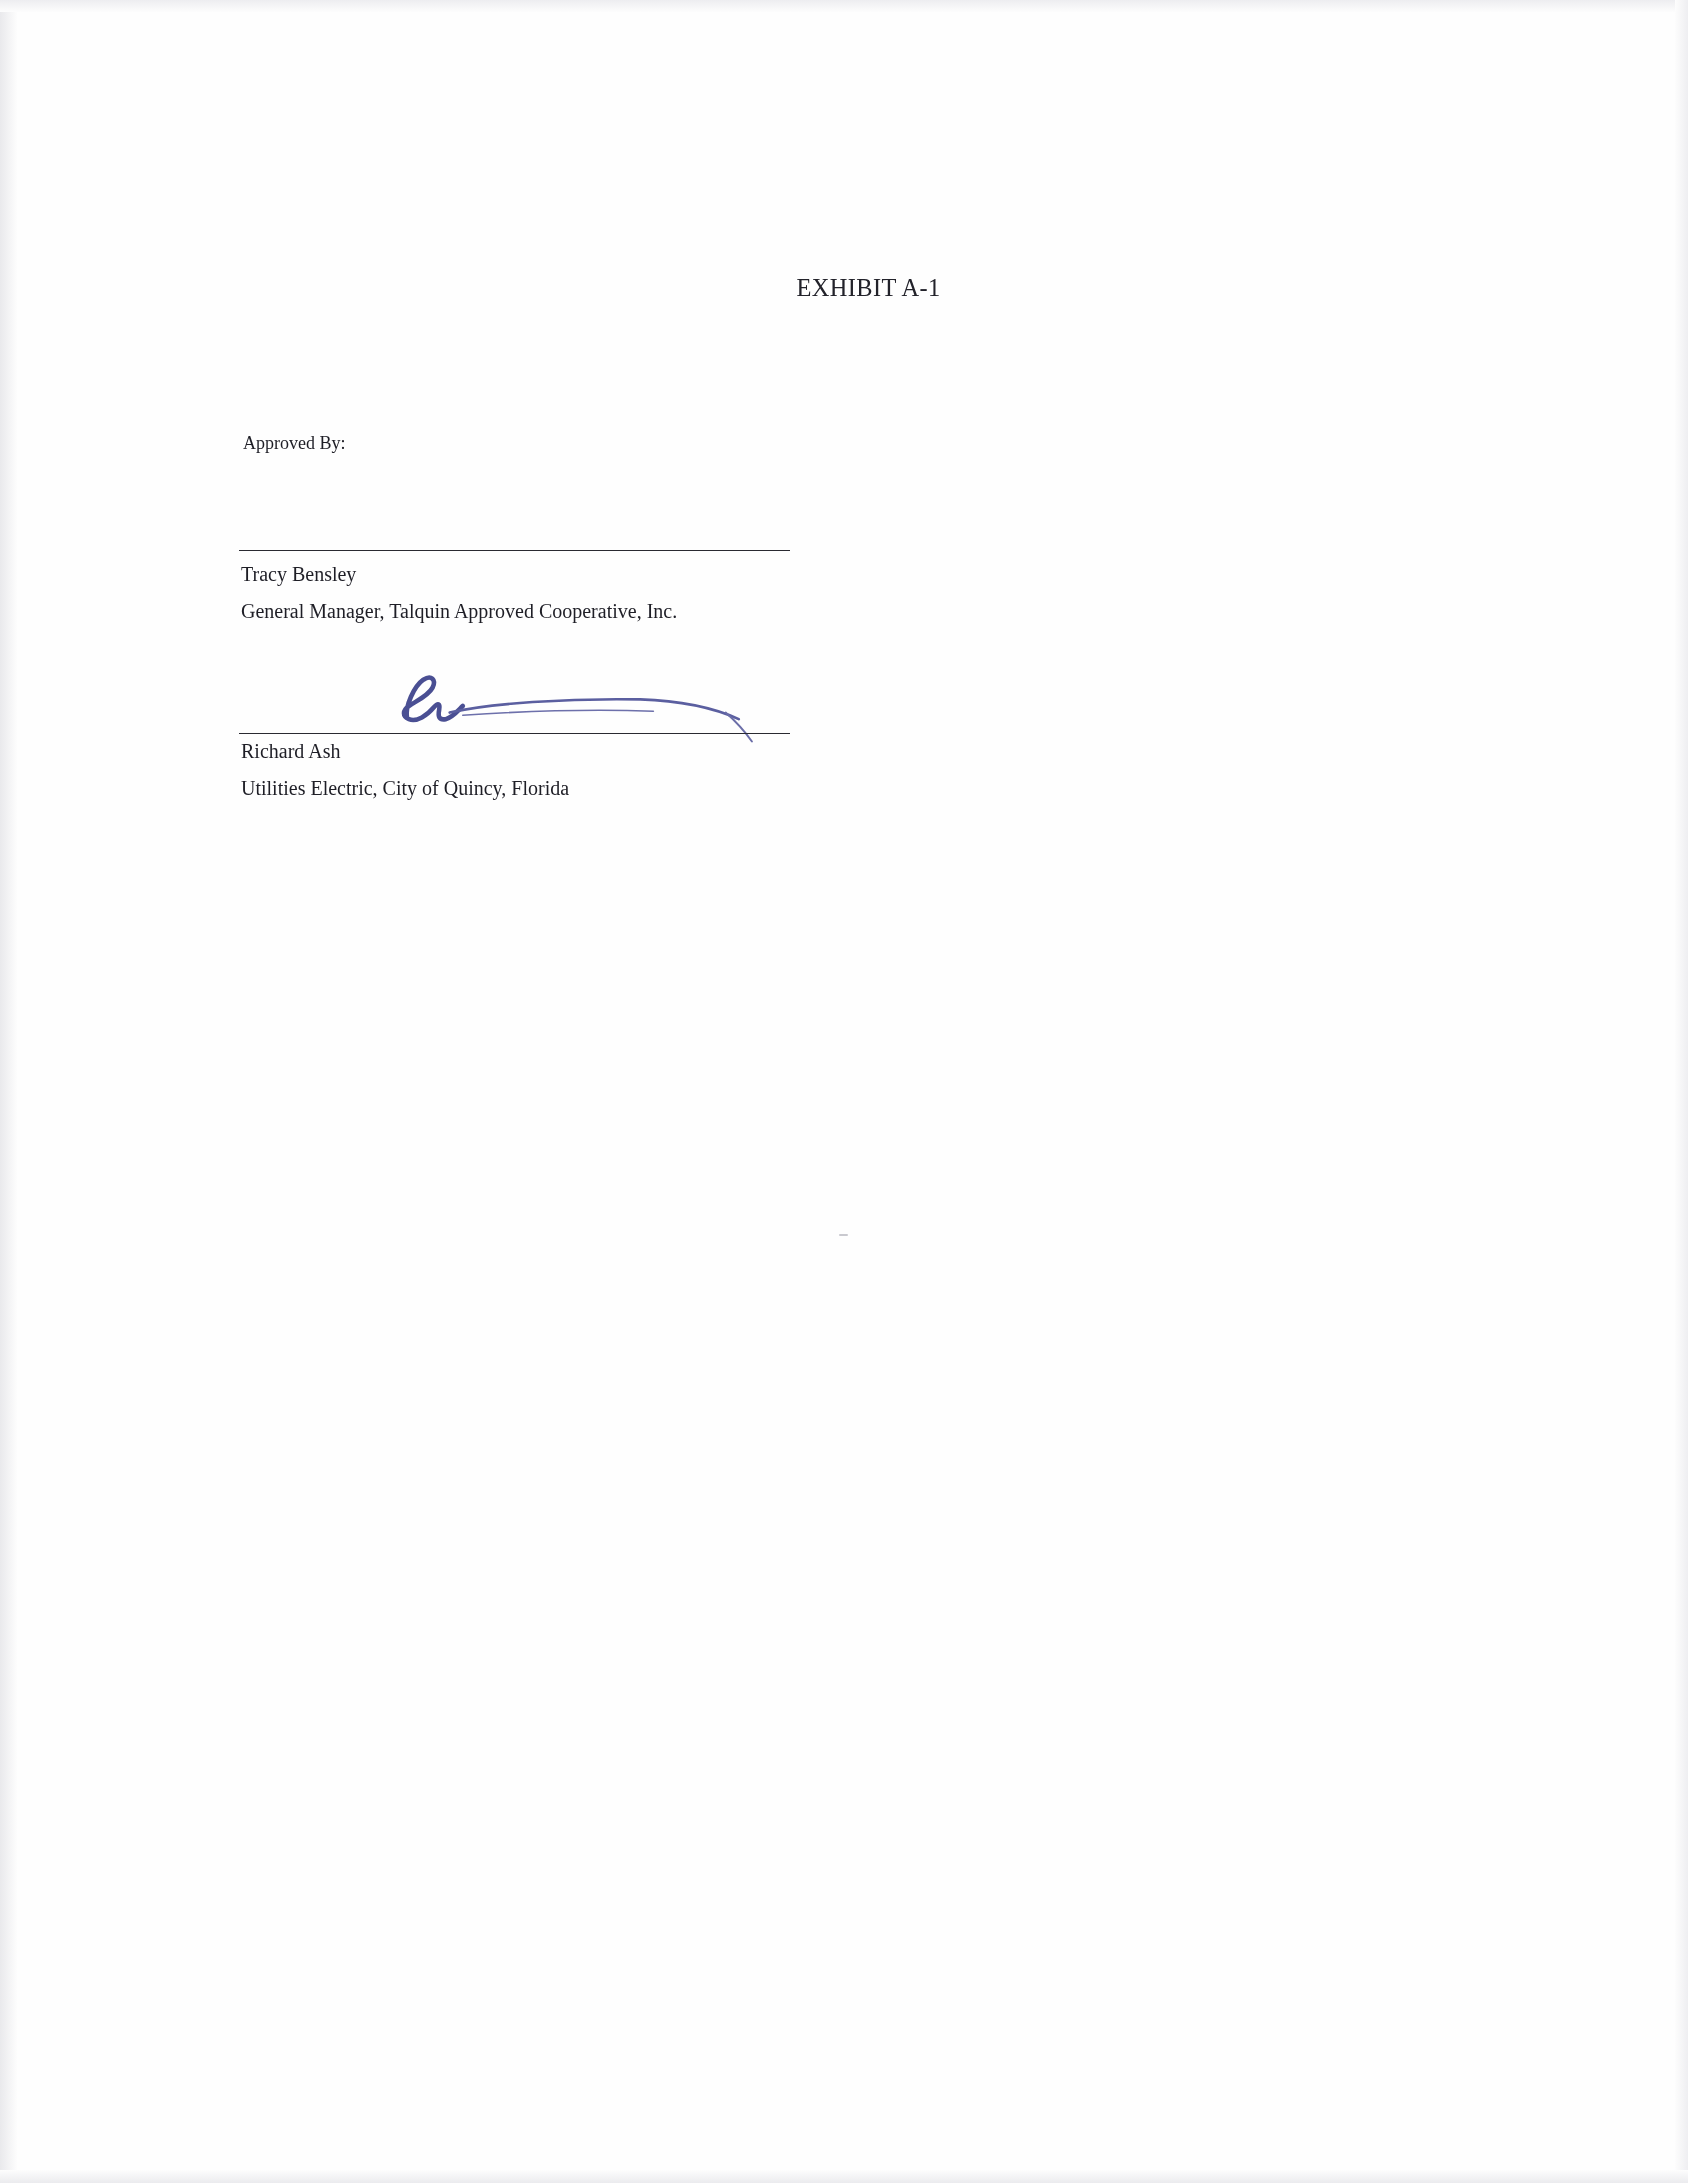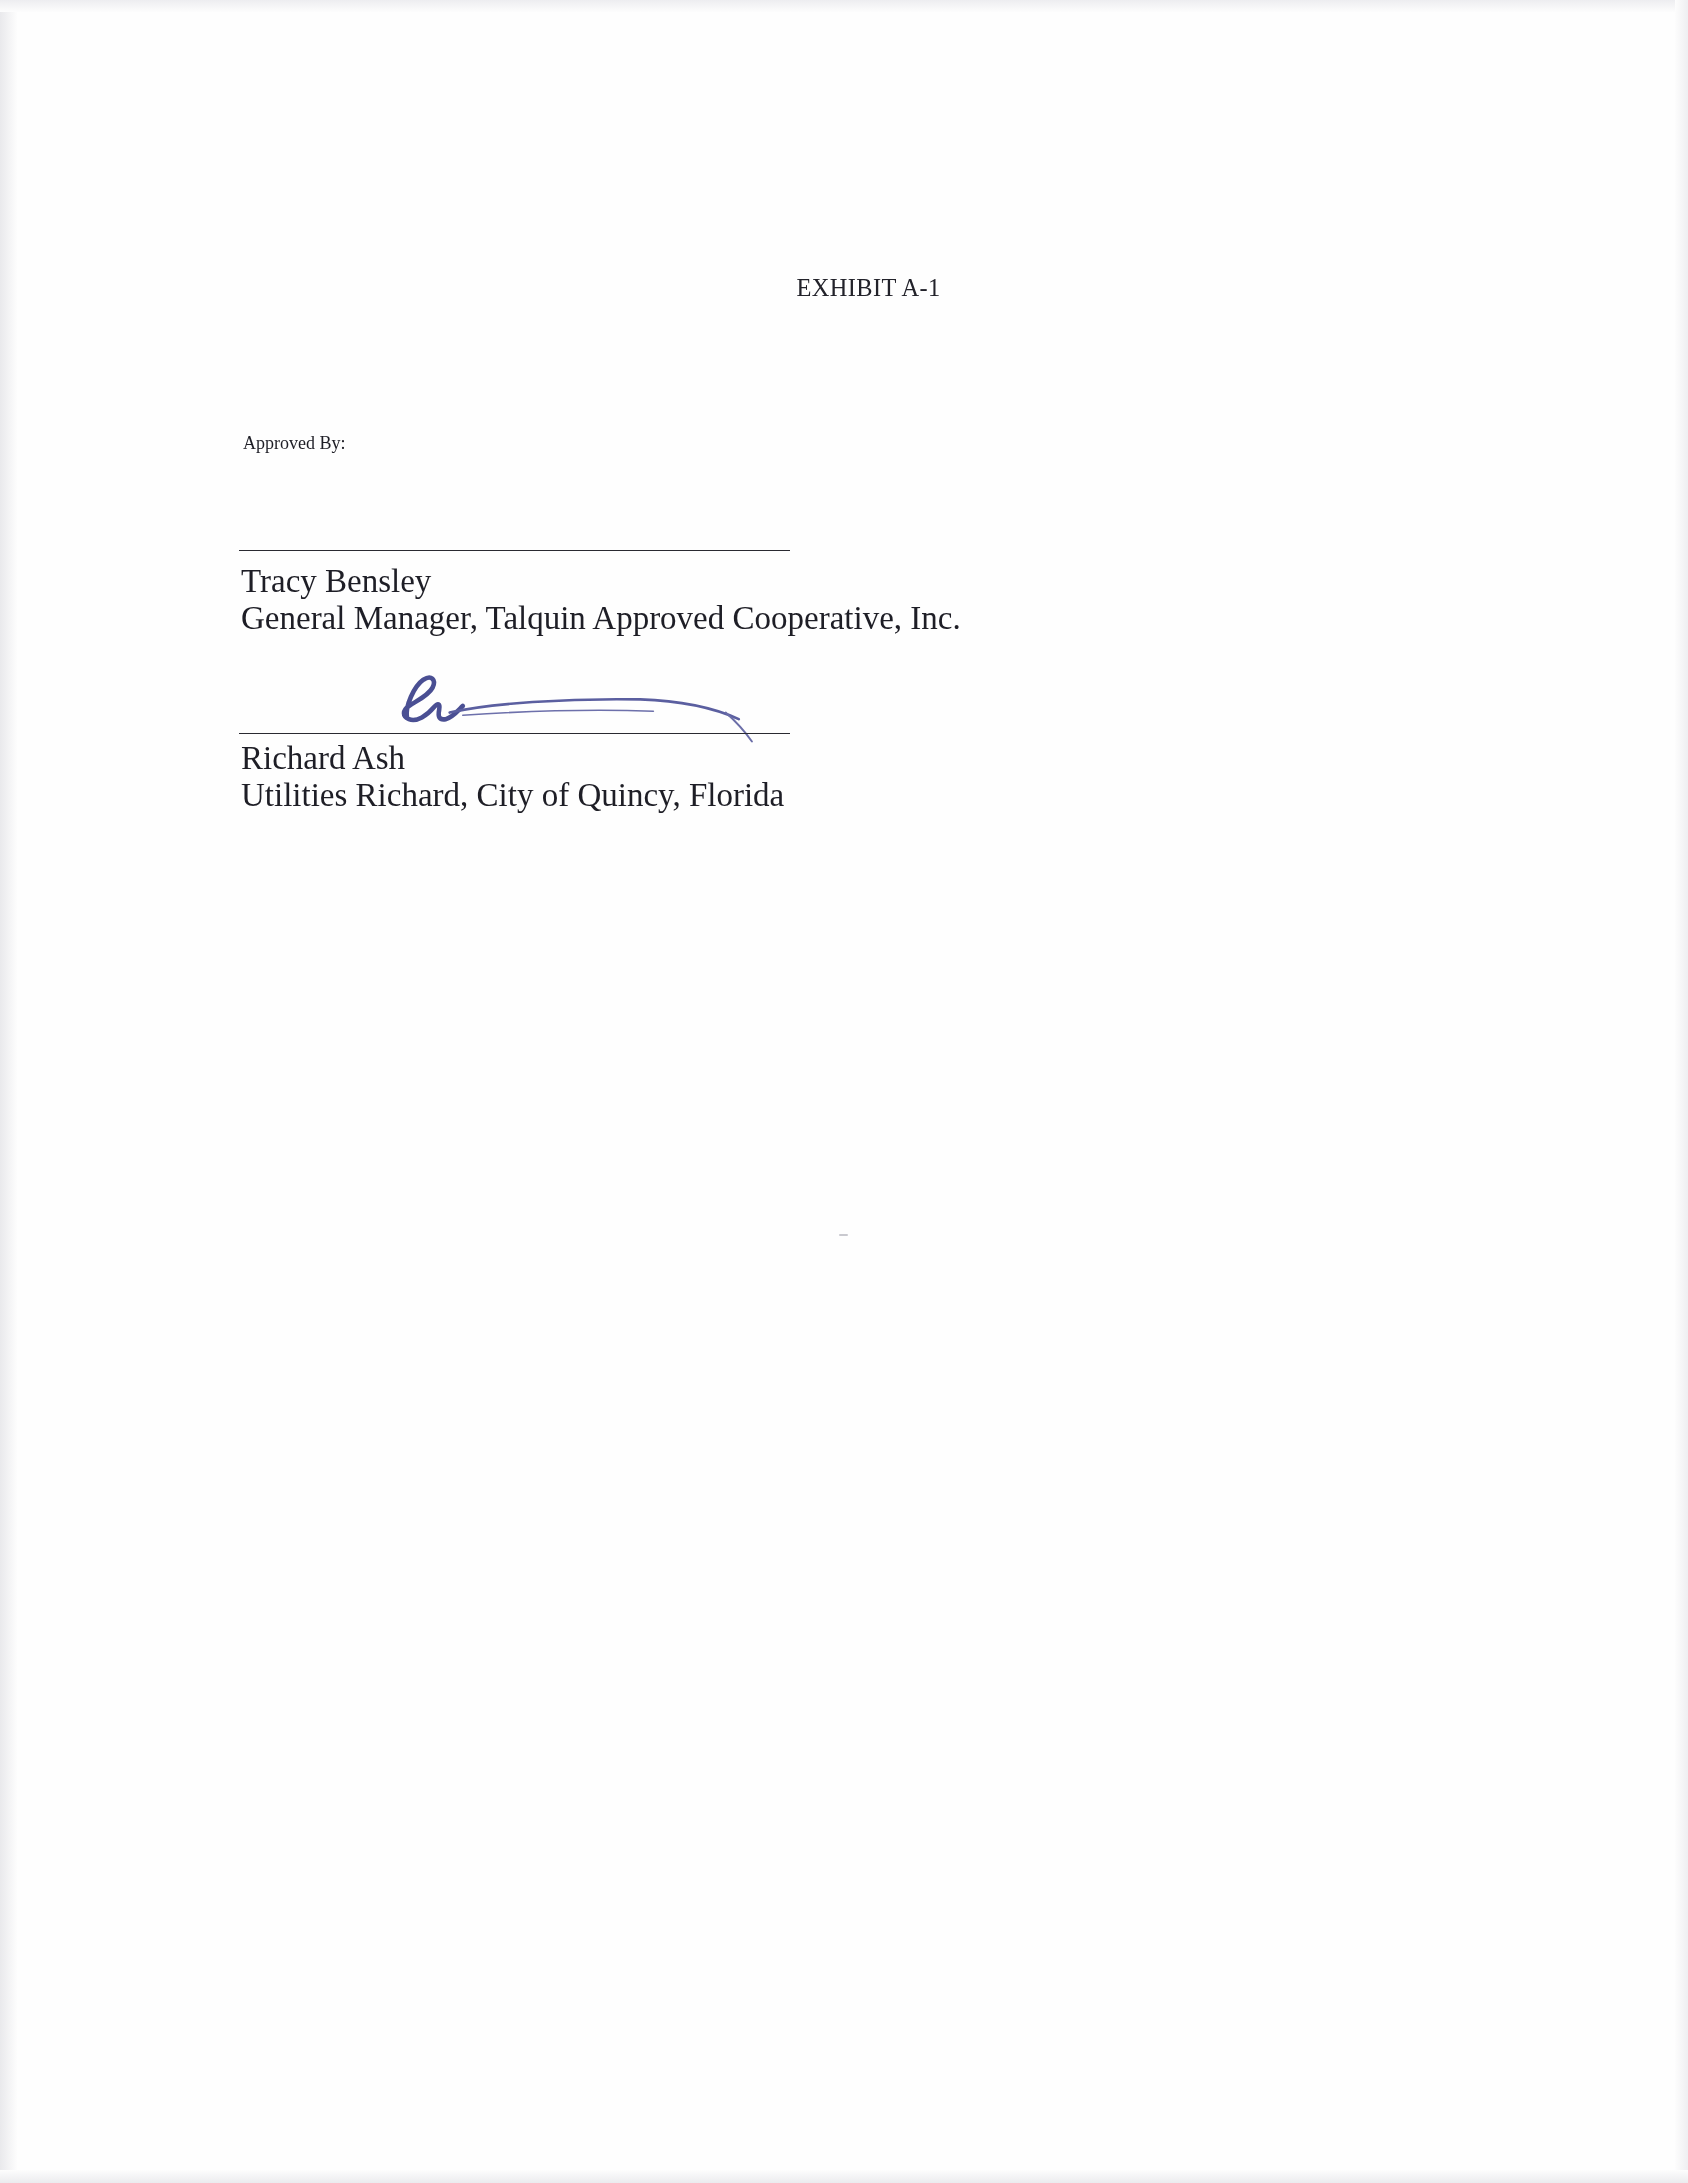--- a/index.html
+++ b/index.html
@@ -59,21 +59,21 @@
     text-align: center;
     font-size: 24.4px;
     letter-spacing: 0.4px;
     color: #22222a;
   }
   #title-1 { top: 274px; }
   #title-2 { top: 330px; }
 
   .body-text {
     position: absolute;
-    font-size: 33px;
+    font-size: 20px;
     color: #1e1e26;
     white-space: nowrap;
   }
 
   #approved-by {
     left: 243px;
     top: 433px;
     font-size: 18px;
   }
 
@@ -153,18 +153,18 @@
     <path d="M55 88 C52 70, 66 40, 80 30 C92 22, 100 30, 94 42 C88 54, 70 62, 58 70
              C48 77, 48 86, 58 90 C70 95, 86 84, 96 72 C102 65, 106 66, 104 76
              C102 86, 104 92, 114 90 C124 88, 132 78, 140 70" fill="none" stroke="#4a4f93" stroke-width="7" stroke-linecap="round" stroke-linejoin="round"></path>
     <path d="M120 80 C180 66, 300 58, 410 60 C470 62, 520 72, 560 90" fill="none" stroke="#5b5fa0" stroke-width="4" stroke-linecap="round"></path>
     <path d="M140 84 C230 78, 330 74, 430 78" fill="none" stroke="#6d70ab" stroke-width="2.5" stroke-linecap="round"></path>
     <path d="M540 80 C556 94, 570 110, 580 124" fill="none" stroke="#6b6ea8" stroke-width="3" stroke-linecap="round"></path>
   </svg>
 
   <div class="sig-rule" id="rule-2"></div>
   <div class="body-text" id="name-2">Richard Ash</div>
-  <div class="body-text" id="role-2">Utilities Richard, City of Quincy, Florida</div>
+  <div class="body-text" id="role-2">Utilities Electric, City of Quincy, Florida</div>
 
   <div class="stray-mark"></div>
 
 </div>
 
 
 </body></html>

